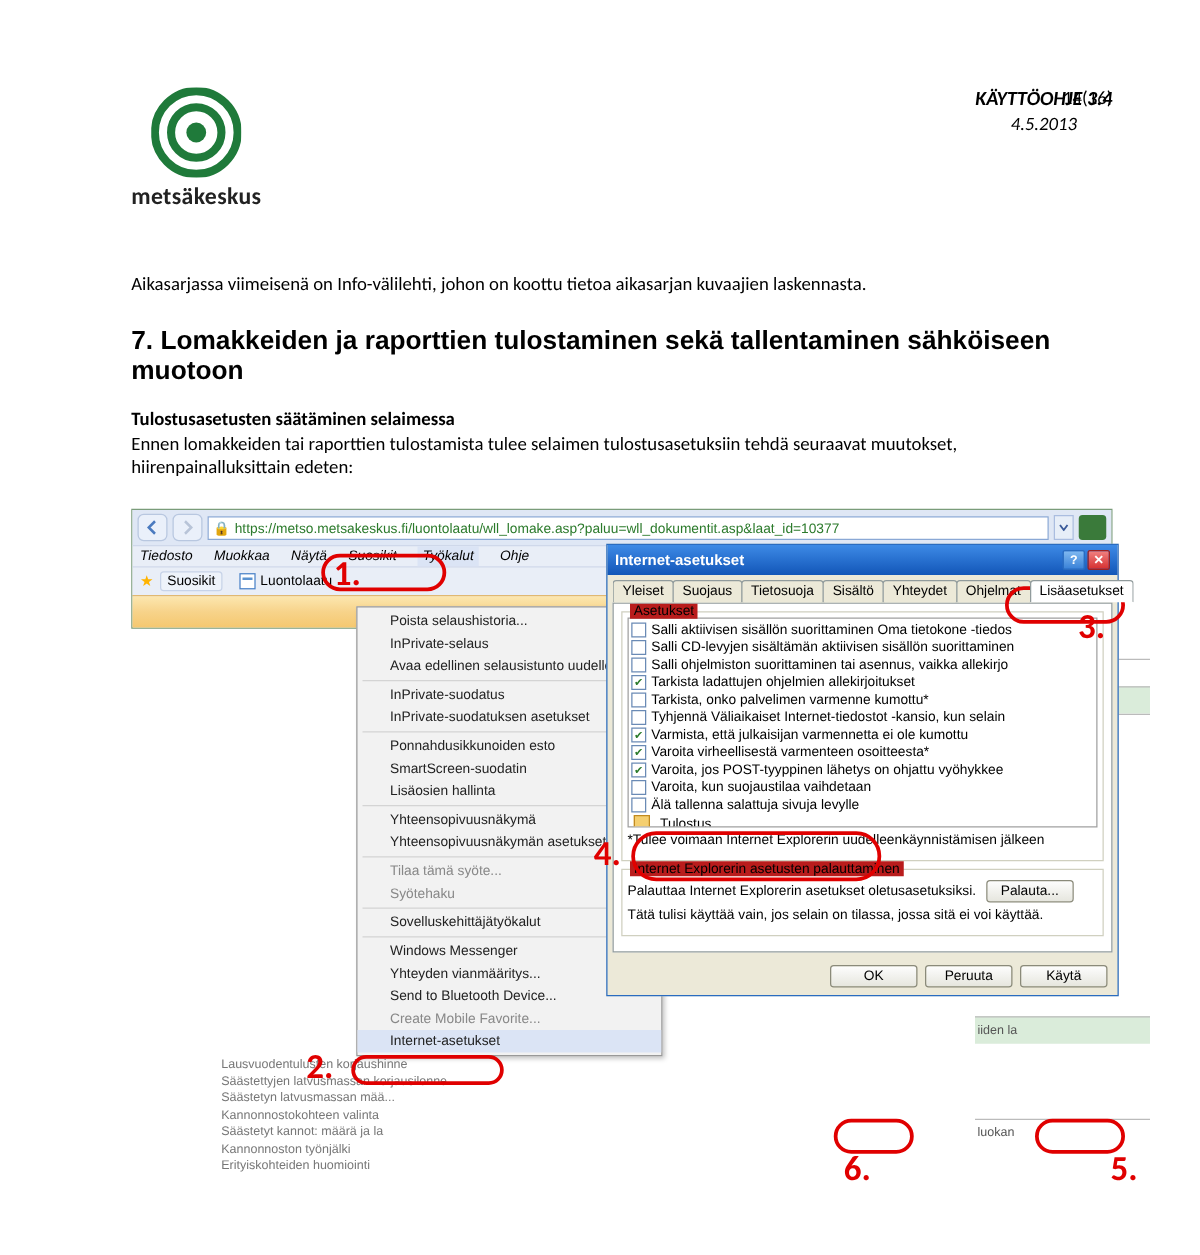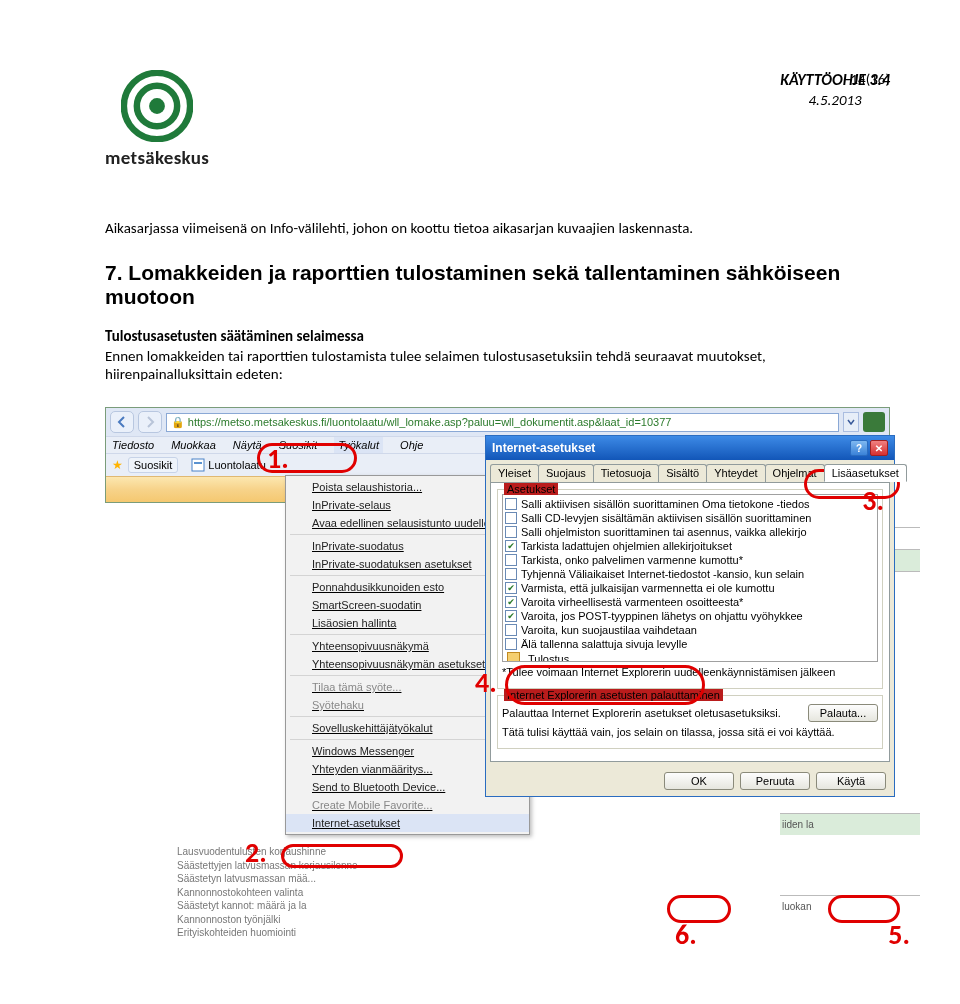--- a/index.html
+++ b/index.html
@@ -31,21 +31,21 @@
   .addr-go { width: 22px; height: 20px; background: #3a7a3a; border-radius: 3px; }
   .addr-drop { width:16px; height:20px; background:#e7eef8; border:1px solid #aabde0; display:flex; align-items:center; justify-content:center; }
   .ie-menus { background: #e9eef7; padding: 2px 6px; font-size: 11px; font-family: "Segoe UI", Arial, sans-serif; border-top: 1px solid #cfd8ea; }
   .ie-menus span { margin-right: 14px; font-style: italic; }
   .ie-fav { background: #e9eef7; padding: 3px 6px; font-size: 11px; font-family: "Segoe UI", Arial, sans-serif; border-top: 1px solid #cfd8ea; display: flex; align-items: center; gap: 5px; }
   .star { color: #ffb300; font-size: 12px; }
   .favbtn { background: #eef3fa; border: 1px solid #c7d3e8; padding: 1px 5px; border-radius: 3px; }
   .ie-toolbar-strip { height: 26px; background: linear-gradient(#fce7b0,#f7d38a,#f5c870); border-top: 1px solid #e0b872; }
   
   
-  .tools-menu { position: absolute; left: 180px; top: 68px; width: 245px; background: #f2f2f2; border: 1px solid #999; box-shadow: 2px 2px 4px rgba(0,0,0,0.25); font-size: 11px; font-family: "Segoe UI", Arial, sans-serif; padding: 2px 0; text-decoration: underline; }
+  .tools-menu { position: absolute; left: 180px; top: 78px; width: 245px; background: #f2f2f2; border: 1px solid #999; box-shadow: 2px 2px 4px rgba(0,0,0,0.25); font-size: 11px; font-family: "Segoe UI", Arial, sans-serif; padding: 2px 0; }
   .mi { padding: 3px 18px 3px 26px; color: #222; position: relative; }
   .mi.arrow::after { content: "▸"; position: absolute; right: 6px; font-size: 9px; color: #555; }
   .mi.disabled { color: #888; }
   .mi.hl { background: #dbe4f5; }
   .msep { height: 1px; background: #d4d4d4; margin: 2px 4px; }
   
   
   .iopt { position: absolute; right: -5px; top: 28px; width: 410px; border: 1px solid #2a6cc0; background: #ece9d8; font-size: 11px; font-family: "Segoe UI", Tahoma, sans-serif; }
   .iopt-title { background: linear-gradient(#3d8ae6,#1256b8); color: #fff; padding: 4px 6px; display: flex; justify-content: space-between; align-items: center; font-weight: bold; font-size: 12px; }
   .iopt-title .winbtns { display: flex; gap: 2px; }
@@ -60,21 +60,21 @@
   .grp-title { position: absolute; top: -7px; left: 6px; background: #b91c1c; padding: 0 3px; font-size: 11px; }
   .cb-list { max-height: 168px; overflow: hidden; border: 1px solid #a0a0a0; padding: 2px; background: #fff; }
   .cb-row { display: flex; align-items: center; gap: 4px; padding: 1px 0; white-space: nowrap; }
   .cb-row.cat { font-weight: normal; padding-left: 2px; }
   .cb { width: 12px; height: 12px; border: 1px solid #6a8ab5; background: #fff; display: inline-flex; align-items: center; justify-content: center; font-size: 9px; color: #2a7a2a; flex-shrink:0; }
   .cb.checked::after { content: "✔"; }
   .tree-icon { width: 13px; height: 13px; background: #f5cf70; border: 1px solid #c28a20; display:inline-block; }
   .note { font-size: 11px; margin: 4px 0; }
   .btnrow-r { display: flex; justify-content: flex-end; margin-top: 4px; }
   .wbtn { background: linear-gradient(#fdfdfd,#e6e6de); border: 1px solid #8a8a7a; border-radius: 3px; padding: 2px 10px; min-width: 70px; font-size: 11px; }
-  .reset-row { display: flex; justify-content: space-between; align-items: center; gap: 8px; margin-top: 4px; }
+  .reset-row { display: flex; justify-content: flex-start; align-items: center; gap: 8px; margin-top: 4px; }
   .iopt-foot { display: flex; justify-content: flex-end; gap: 6px; padding: 6px 8px; }
   
   
   .bg-form { position: absolute; right: -30px; top: 120px; width: 140px; font-size: 10px; font-family: Arial, sans-serif; color: #555; }
   .bg-form .r { border-top: 1px solid #bbb; padding: 5px 2px; background: #daecda; }
   .bg-form .r.alt { background:#fff; }
   
   
   .faded-list { position: absolute; left: 72px; top: 438px; width: 200px; font-size: 10px; font-family: Arial, sans-serif; color: #777; line-height: 1.35; }
   

